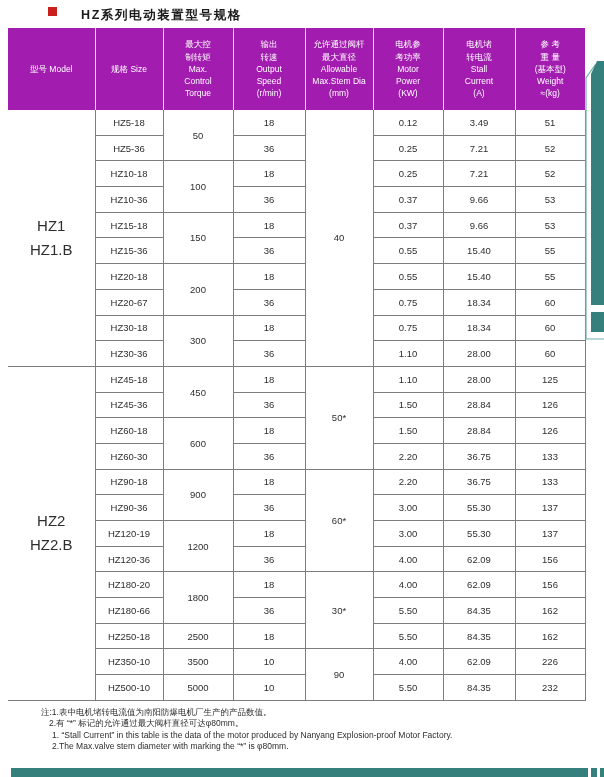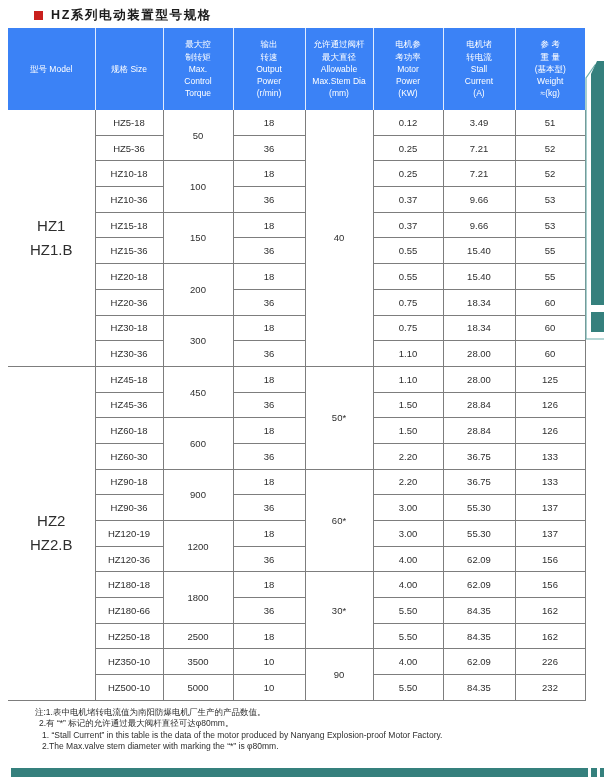--- a/index.html
+++ b/index.html
@@ -2,48 +2,48 @@
 <html><head>
 <meta charset="utf-8">
 <style>
   html,body{margin:0;padding:0}
   body{
     width:604px;height:777px;position:relative;overflow:hidden;
     background:#ffffff;
     font-family:"Liberation Sans", sans-serif;
   }
   
-  .title{position:absolute;left:34px;top:7px;display:flex;align-items:center;gap:8px}
+  .title{position:absolute;left:48px;top:7px;display:flex;gap:24px}
   .title .bullet{width:9px;height:9px;background:#c9201d;display:inline-block;flex:0 0 auto}
   .title .text{font-size:12.5px;font-weight:bold;color:#1c1c1c;letter-spacing:1.6px;white-space:nowrap}
 
   
   table.spec{
     position:absolute;left:8px;top:28px;width:577px;
     border-collapse:collapse;table-layout:fixed;
   }
   table.spec thead th{
-    background:#3b82f6;color:#ffffff;font-weight:normal;
+    background:#a21caf;color:#ffffff;font-weight:normal;
     font-size:8.5px;line-height:1.45;white-space:pre-line;
     height:82px;vertical-align:middle;text-align:center;padding:0 1px;
   }
   table.spec thead th + th{border-left:1px solid rgba(255,255,255,.85)}
   table.spec tbody td{
     border:1px solid #7d7d7d;background:#ffffff;
     text-align:center;vertical-align:middle;
     font-size:9.5px;color:#2e2e2e;height:24.7px;padding:0;
   }
   table.spec tbody tr:first-child td{border-top:none}
   table.spec tbody td.model-cell{border-left:none;white-space:pre-line;line-height:1.6;font-size:15px}
 
   
   .notes{position:absolute;left:30px;top:707px;font-size:8.5px;color:#2e2e2e;line-height:11.4px;white-space:nowrap}
-  .notes .ind-zh1{margin-left:5px}
-  .notes .ind-zh2{margin-left:9px}
-  .notes .ind-en{margin-left:12px}
+  .notes .ind-zh1{margin-left:11px}
+  .notes .ind-zh2{margin-left:19px}
+  .notes .ind-en{margin-left:22px}
 
   
   .ribbon{position:absolute;left:582px;top:58px;width:22px;height:292px}
 
   
   .bbar{position:absolute;top:768px;height:9px;background:#35807d}
   .bbar.main{left:11px;width:577px}
   .bbar.sq1{left:591px;width:6px}
   .bbar.sq2{left:600px;width:4px}
 </style>
@@ -71,21 +71,21 @@
       <th>型号 Model</th>
       <th>规格  Size</th>
       <th>最大控
 制转矩
 Max.
 Control
 Torque</th>
       <th>输出
 转速
 Output
-Power
+Speed
 (r/min)</th>
       <th>允许通过阀杆
 最大直径
 Allowable
 Max.Stem Dia
 (mm)</th>
       <th>电机参
 考功率
 Motor
 Power
@@ -153,21 +153,21 @@
       </tr>
       <tr>
         <td>HZ20-18</td>
         <td rowspan="2">200</td>
         <td>18</td>
         <td>0.55</td>
         <td>15.40</td>
         <td>55</td>
       </tr>
       <tr>
-        <td>HZ20-36</td>
+        <td>HZ20-67</td>
         <td>36</td>
         <td>0.75</td>
         <td>18.34</td>
         <td>60</td>
       </tr>
       <tr>
         <td>HZ30-18</td>
         <td rowspan="2">300</td>
         <td>18</td>
         <td>0.75</td>
@@ -239,21 +239,21 @@
         <td>137</td>
       </tr>
       <tr>
         <td>HZ120-36</td>
         <td>36</td>
         <td>4.00</td>
         <td>62.09</td>
         <td>156</td>
       </tr>
       <tr>
-        <td>HZ180-18</td>
+        <td>HZ180-20</td>
         <td rowspan="2">1800</td>
         <td>18</td>
         <td rowspan="3">30*</td>
         <td>4.00</td>
         <td>62.09</td>
         <td>156</td>
       </tr>
       <tr>
         <td>HZ180-66</td>
         <td>36</td>

